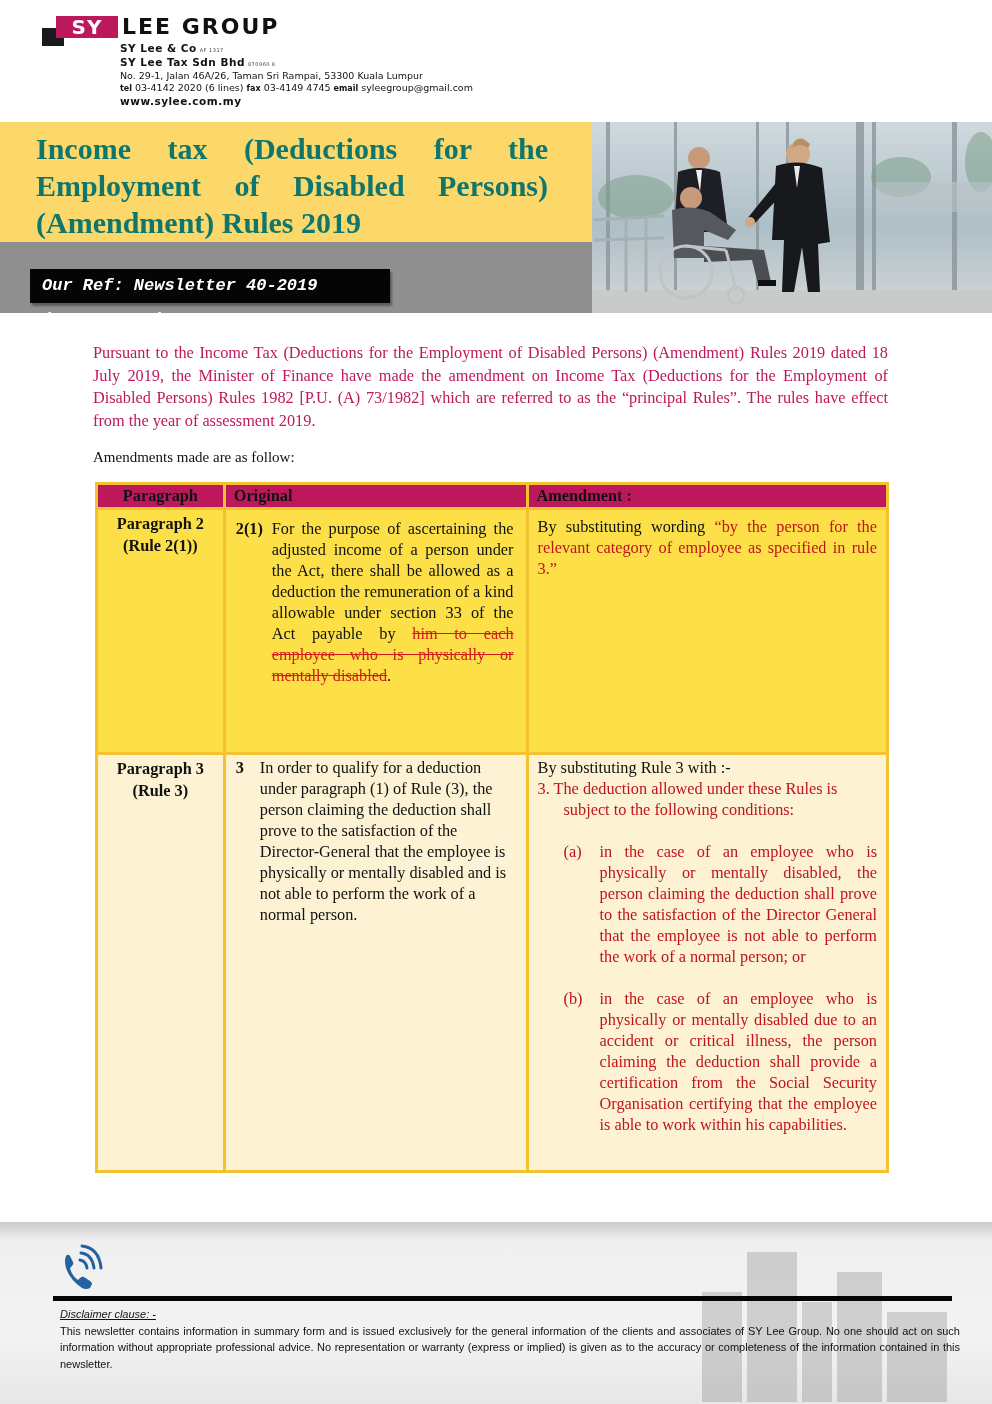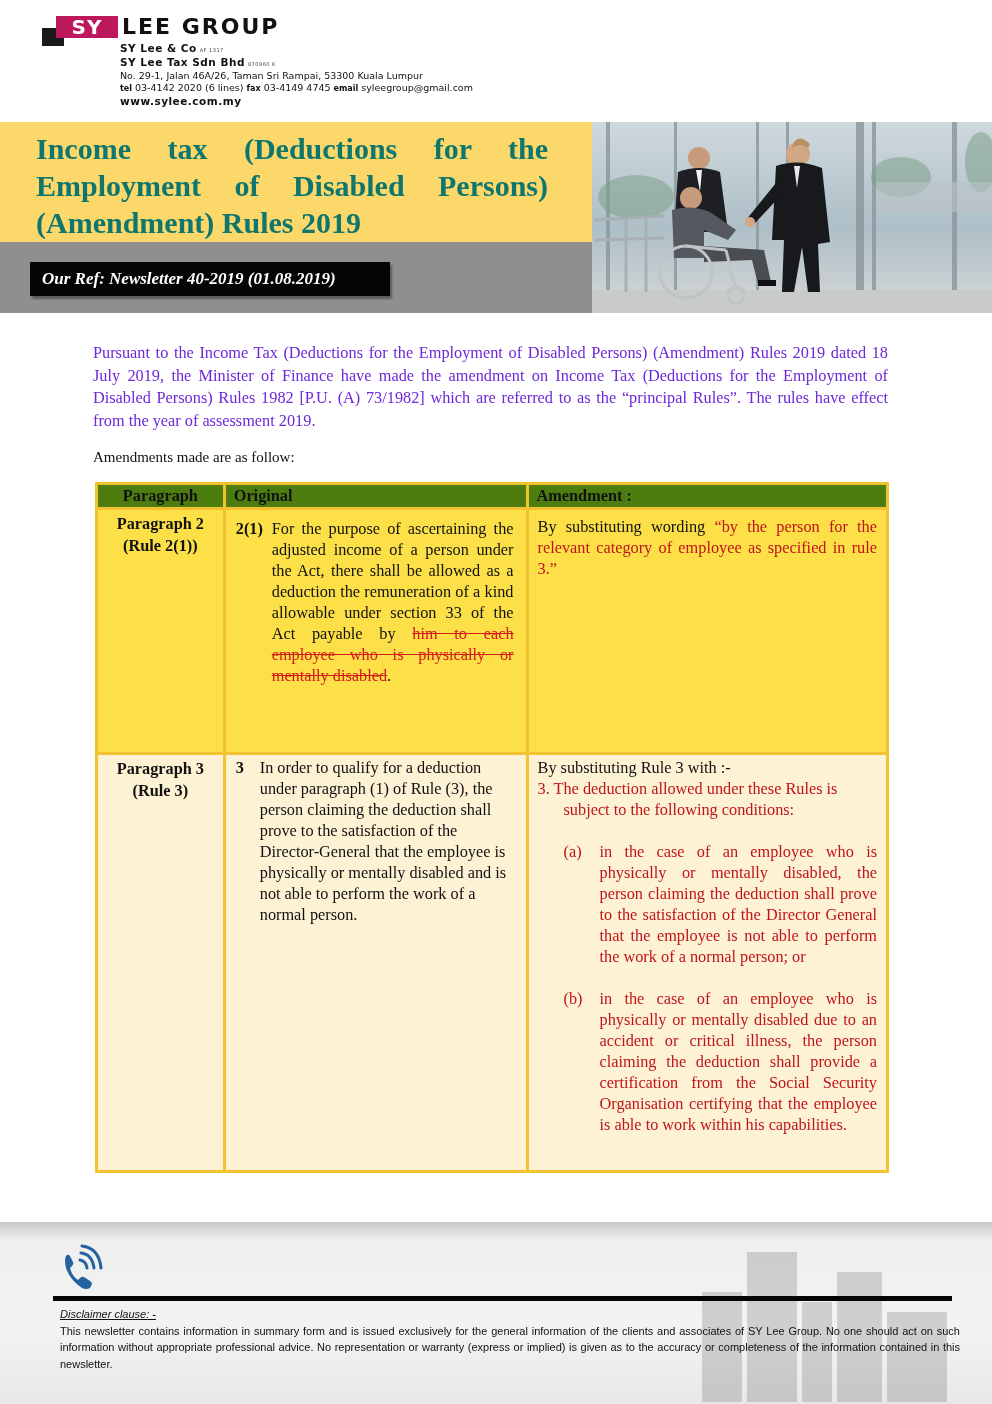--- a/index.html
+++ b/index.html
@@ -31,28 +31,28 @@
     .ref-box { position: absolute; left: 30px; top: 140px; width: 360px; height: 34px; background: #050505;
                box-shadow: 2px 3px 2px rgba(0,0,0,0.35); color: #fff; font-style: italic; font-weight: bold;
                font-size: 17px; line-height: 34px; padding-left: 12px; }
     .banner-photo { position: absolute; left: 586px; top: 0; width: 406px; height: 191px; overflow: hidden;
                     background: linear-gradient(180deg, #cfd9de 0%, #aebfc7 55%, #c8cfd2 85%, #d9dcdc 100%); }
     .photo-yellow-edge { position: absolute; left: 0; top: 0; width: 6px; height: 120px; background: #fcd86a; }
     .photo-grey-edge { position: absolute; left: 0; top: 120px; width: 6px; height: 71px; background: #8f8f8f; }
 
     
     .intro { position: absolute; left: 93px; top: 342px; width: 795px; font-size: 16.3px; line-height: 22.5px;
-             text-align: justify; color: #6d28d9; }
+             text-align: justify; color: #be185d; }
     .amend-intro { position: absolute; left: 93px; top: 446px; font-size: 15px; line-height: 22px; color: #111; }
 
     
     .amend-table { position: absolute; left: 95px; top: 482px; width: 794px; border-collapse: collapse;
                    font-family: "Liberation Serif", serif; font-size: 16.3px; }
     .amend-table td, .amend-table th { border: 3px solid #f2c230; vertical-align: top; }
-    .amend-table th { background: #4d7c0f; text-align: left; font-weight: bold; height: 25px; padding: 1px 8px 0 8px;
+    .amend-table th { background: #be185d; text-align: left; font-weight: bold; height: 25px; padding: 1px 8px 0 8px;
                       line-height: 20px; }
     .amend-table th.c1 { text-align: center; }
     .col1 { width: 128px; }
     .col2 { width: 304px; }
     .col3 { width: 362px; }
     .amend-table td.para { text-align: center; font-weight: bold; line-height: 21.5px; padding-top: 3px; }
     .row1 td { background: #fde047; height: 245px; }
     .row2 td { background: #fdf2d3; height: 418px; }
     .orig { padding: 8px 12px 0 10px; line-height: 21px; }
     .orig-item { display: flex; }
@@ -110,21 +110,21 @@
     </div>
     <div class="company-line bold">www.sylee.com.my</div>
   </div>
 </div>
 
 <div class="banner">
   <div class="banner-yellow">
     <div class="banner-title">Income tax (Deductions for the Employment of Disabled Persons) (Amendment) Rules 2019</div>
   </div>
   <div class="banner-grey">
-    <div class="ref-box" style="top:20px;">Our Ref: Newsletter 40-2019 (01.08.2019)</div>
+    <div class="ref-box" style="top:27px;font-family:Liberation Mono, monospace;">Our Ref: Newsletter 40-2019 (01.08.2019)</div>
   </div>
   <div class="banner-photo">
     <div class="photo-yellow-edge"></div>
     <div class="photo-grey-edge"></div>
     <svg width="406" height="191" viewBox="0 0 406 191">
 
       <rect x="10" y="0" width="396" height="191" fill="none"></rect>
       <g fill="#8a969c" opacity="0.8">
         <rect x="20" y="0" width="4" height="170"></rect>
         <rect x="88" y="0" width="3" height="170"></rect>

